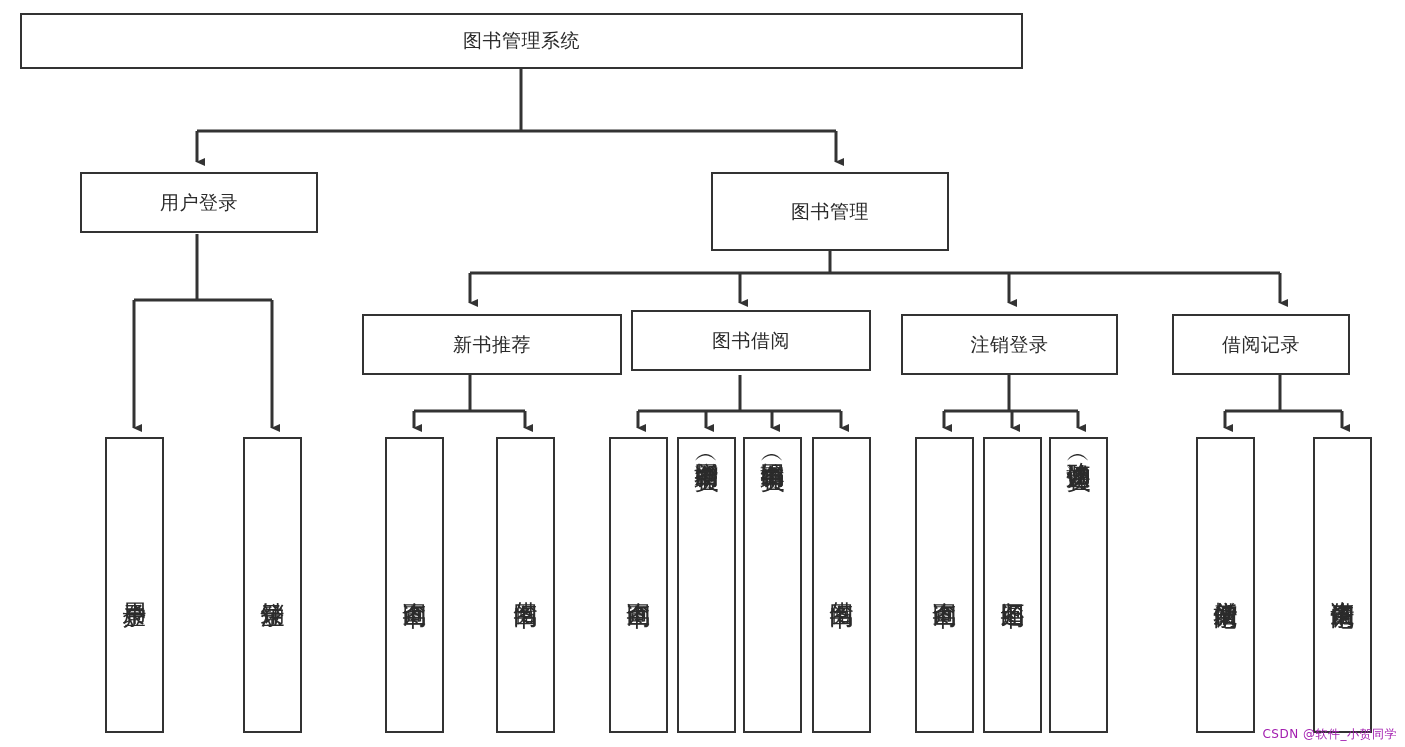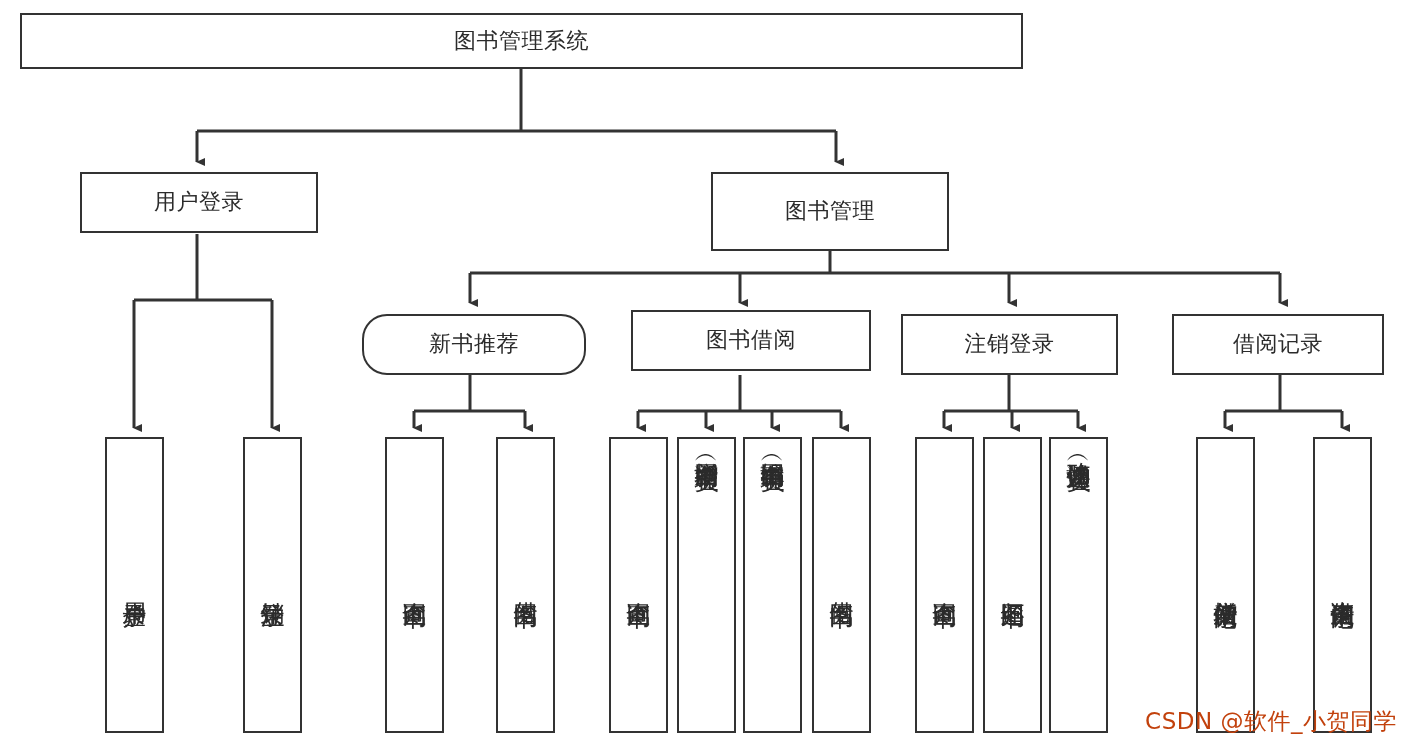--- a/index.html
+++ b/index.html
@@ -39,21 +39,21 @@
   }
   .node .label {
     display: block;
     line-height: 1.12;
     text-align: center;
     white-space: nowrap;
     color: #2b2b2b;
   }
   
   .node.h .label {
-    font-size: 22px;
+    font-size: 19px;
     letter-spacing: 0.5px;
     text-align: center;
   }
   
   .node.v {
     align-items: flex-start;
     padding-top: 4px;
   }
   .node.v .label {
     writing-mode: vertical-rl;
@@ -63,23 +63,23 @@
     line-height: 1;
     max-height: 100%;
   }
   .node.v.mid {
     align-items: center;
     padding-top: 0;
   }
   #watermark {
     position: absolute;
     right: 8px;
-    bottom: 10px;
-    font-size: 23px;
-    color: #c2410c;
+    bottom: 4px;
+    font-size: 12px;
+    color: #a21caf;
     letter-spacing: 0.5px;
     z-index: 3;
     white-space: nowrap;
   }
 </style>
 </head>
 <body>
 
 <div id="canvas">
 
@@ -137,30 +137,30 @@
     <span class="label">图书管理系统</span>
   </div>
 
   <div class="node h" style="left:80px; top:172px; width:238px; height:61px;">
     <span class="label">用户登录</span>
   </div>
   <div class="node h" style="left:711px; top:172px; width:238px; height:79px;">
     <span class="label">图书管理</span>
   </div>
 
-  <div class="node h" style="left:362px; top:314px; width:224px; height:61px;border-radius:25px;">
+  <div class="node h" style="left:362px; top:314px; width:260px; height:61px;">
     <span class="label">新书推荐</span>
   </div>
   <div class="node h" style="left:631px; top:310px; width:240px; height:61px;">
     <span class="label">图书借阅</span>
   </div>
   <div class="node h" style="left:901px; top:314px; width:217px; height:61px;">
     <span class="label">注销登录</span>
   </div>
-  <div class="node h" style="left:1172px; top:314px; width:212px; height:61px;">
+  <div class="node h" style="left:1172px; top:314px; width:178px; height:61px;">
     <span class="label">借阅记录</span>
   </div>
 
   <div class="node v mid" style="left:105px; top:437px; width:59px; height:296px;">
     <span class="label">用户登录</span>
   </div>
   <div class="node v mid" style="left:243px; top:437px; width:59px; height:296px;">
     <span class="label">注销登录</span>
   </div>
 

